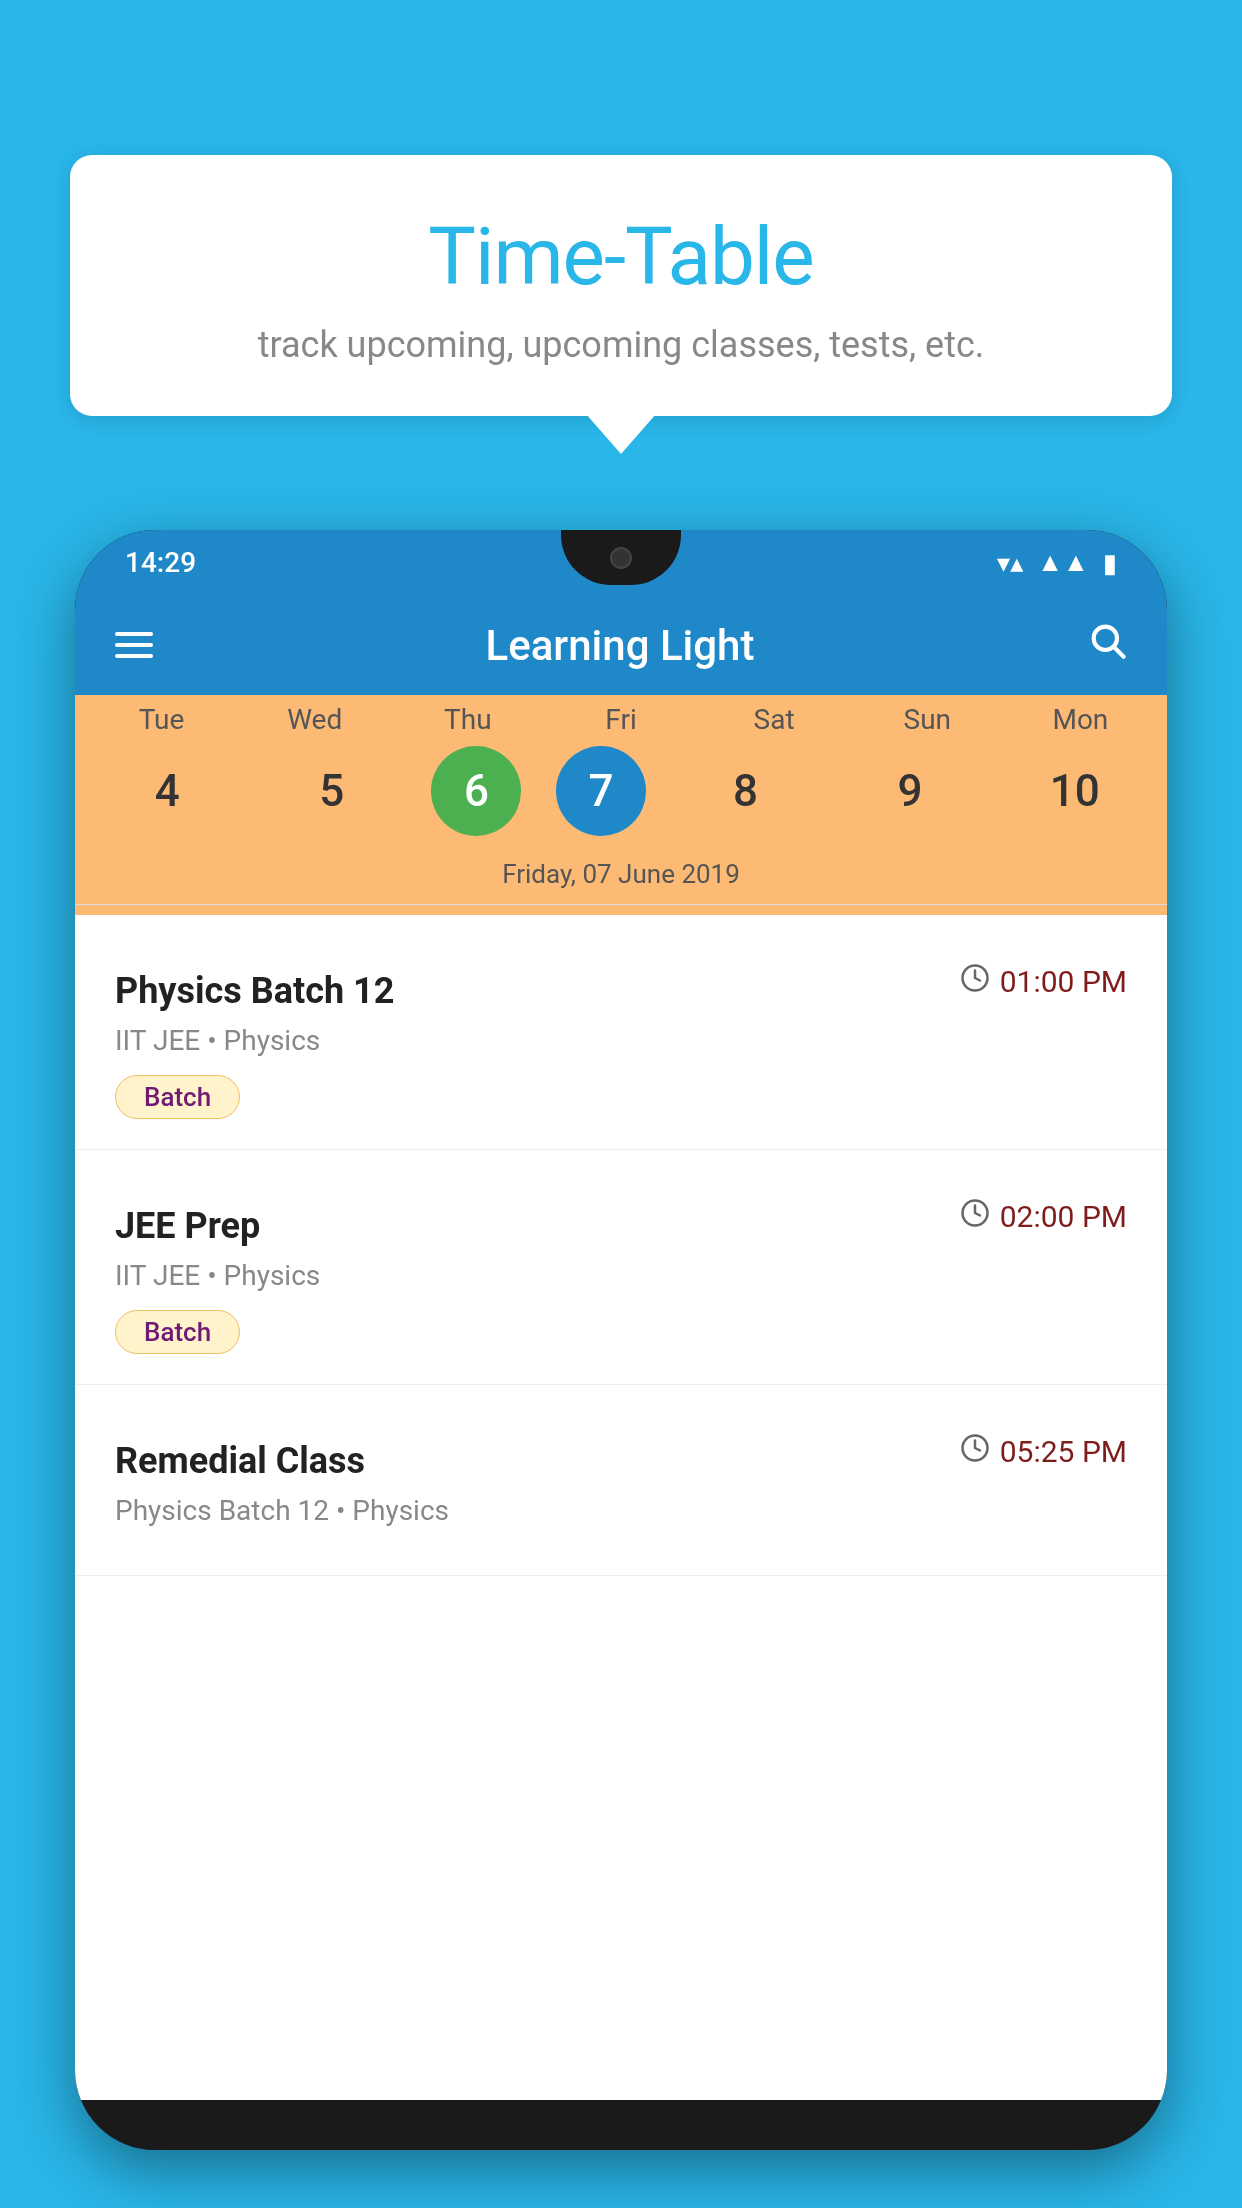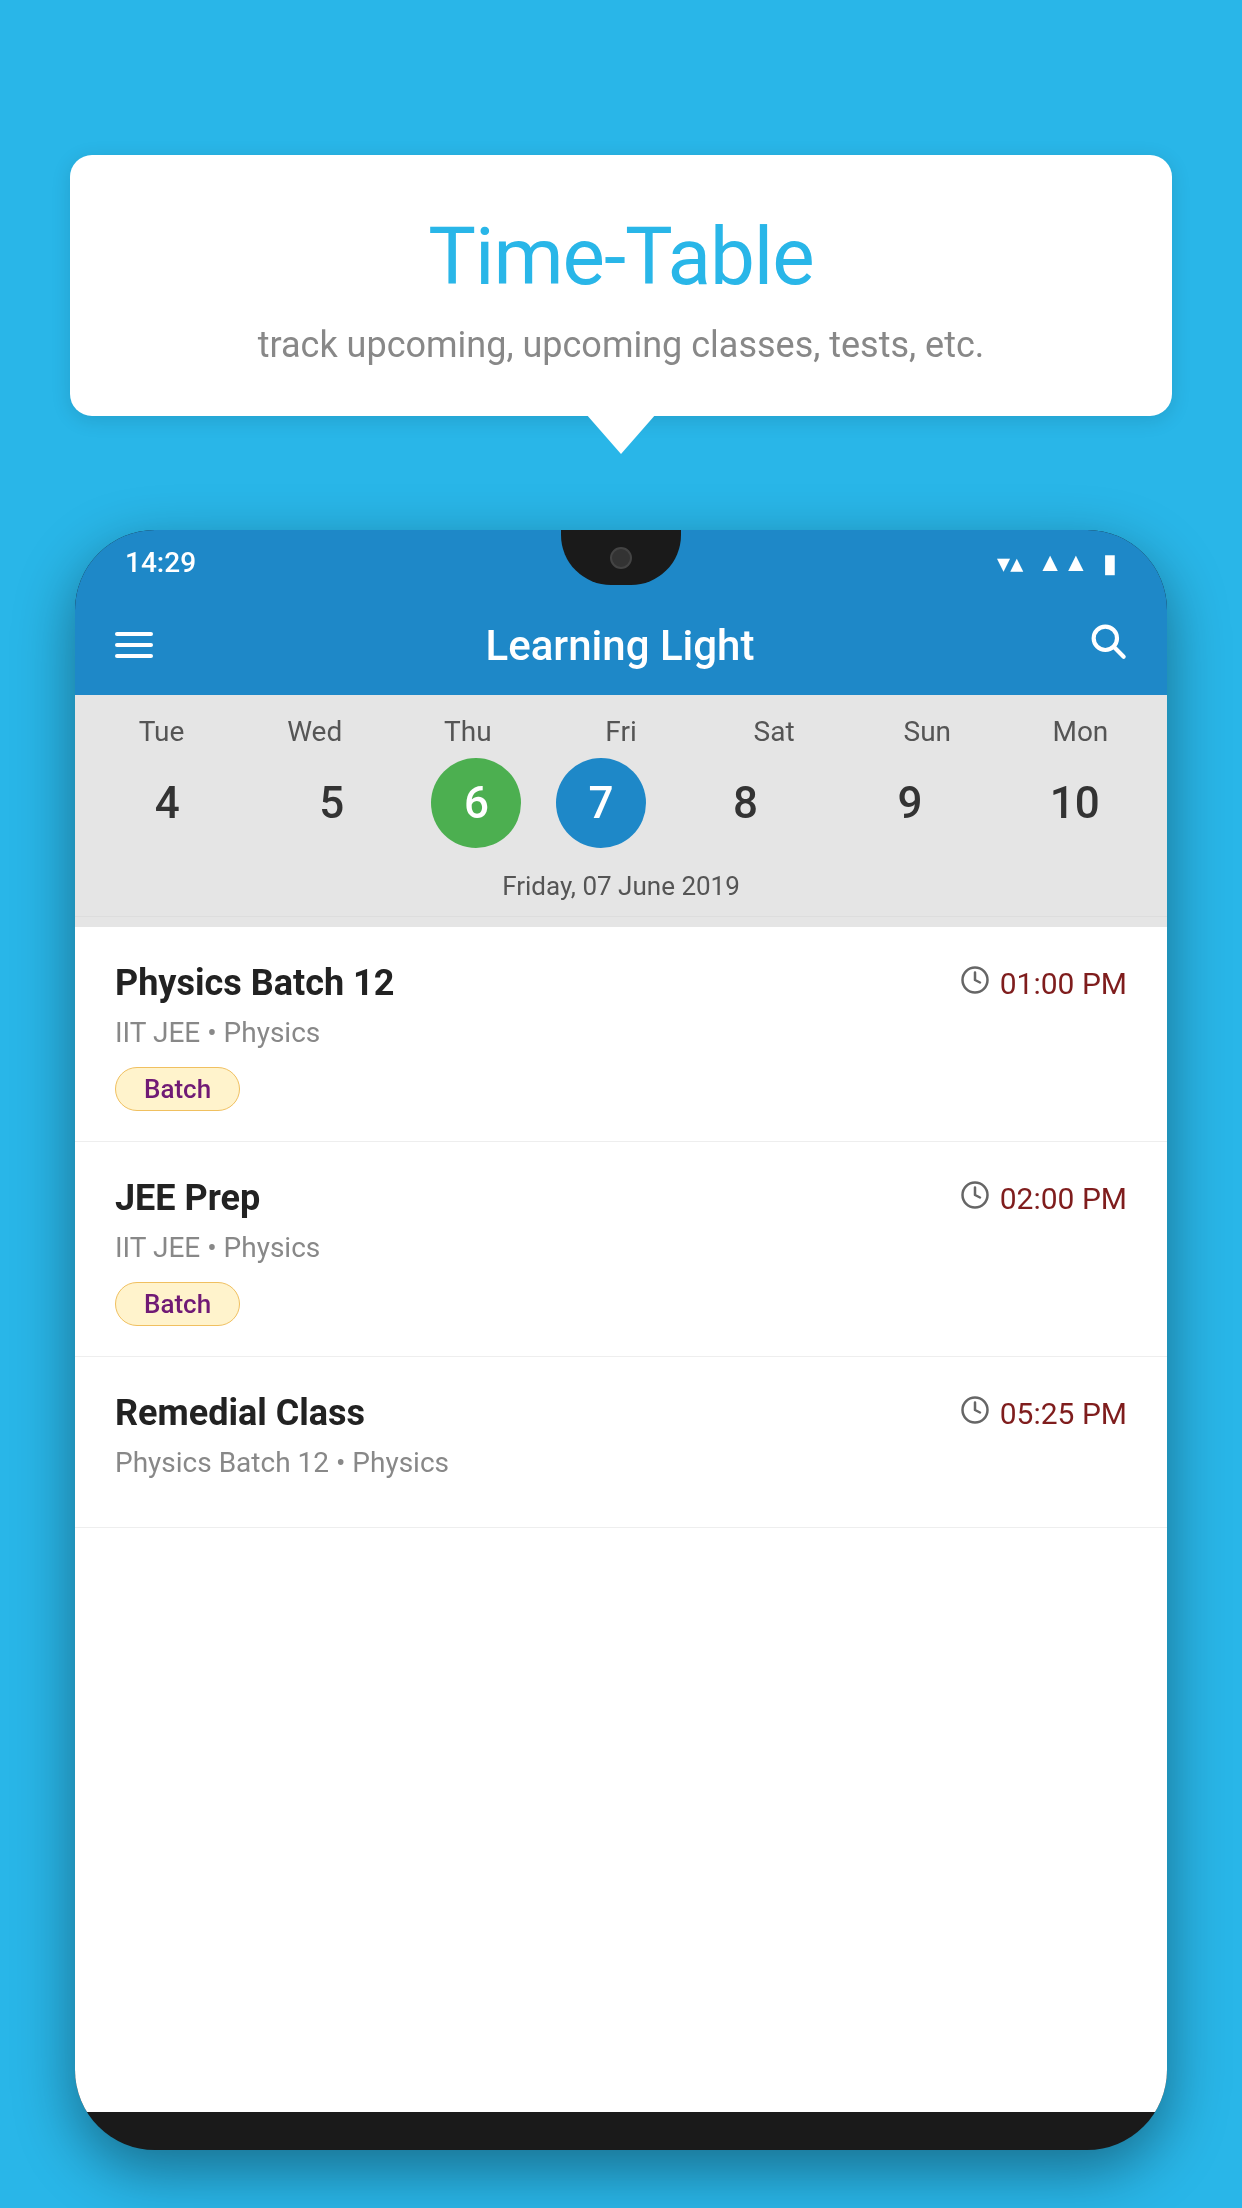--- a/index.html
+++ b/index.html
@@ -154,22 +154,22 @@
       font-weight: 500;
     }
 
     .search-icon-btn {
       color: white;
       font-size: 40px;
     }
 
     
     .calendar-strip {
-      background: #e5e5e5;
-      padding: 20px 0 10px;
+      background: #fdba74;
+      padding: 8px 0 10px;
     }
 
     .day-headers {
       display: flex;
       justify-content: space-around;
       padding: 0 10px;
       margin-bottom: 10px;
     }
 
     .day-header {
@@ -240,20 +240,21 @@
       display: flex;
       justify-content: space-between;
       align-items: center;
       margin-bottom: 12px;
     }
 
     .schedule-item-name {
       font-size: 36px;
       font-weight: 700;
       color: #222;
+      margin-top: 20px;
     }
 
     .schedule-item-time {
       display: flex;
       align-items: center;
       gap: 10px;
       font-size: 30px;
       color: #7f1d1d;
     }
 

